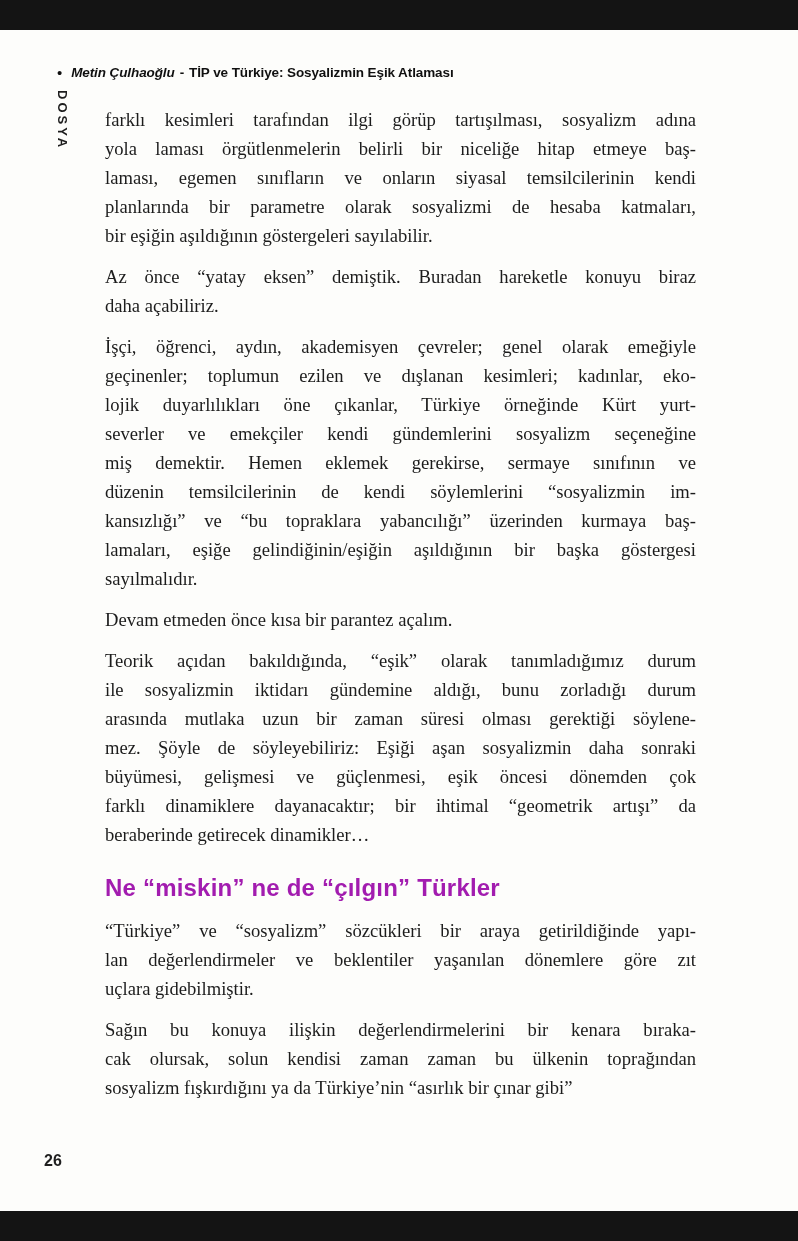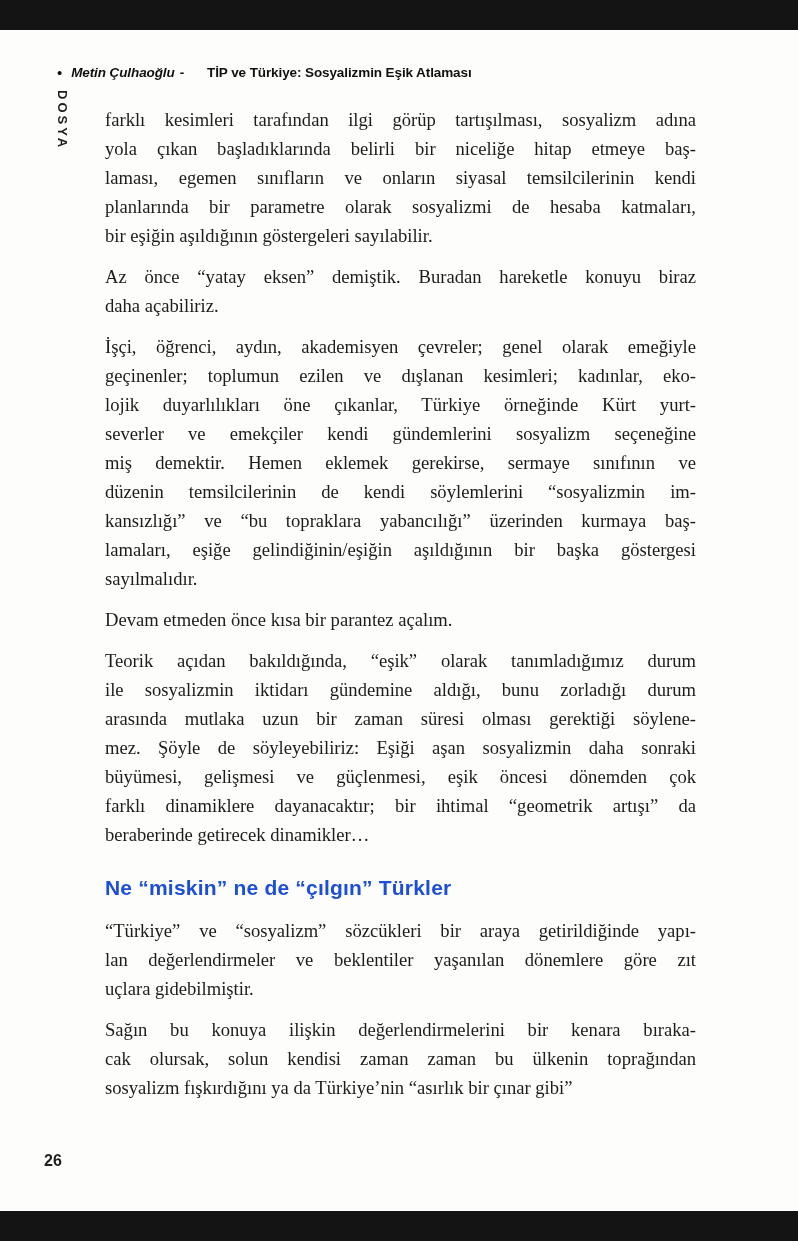--- a/index.html
+++ b/index.html
@@ -14,40 +14,40 @@
 
   .header{
     position:absolute;left:57px;top:63px;
     display:flex;align-items:baseline;
     font-family:"Liberation Sans", sans-serif;
     font-size:13.5px;letter-spacing:-0.1px;color:#101010;white-space:nowrap;
   }
   .header .bullet{font-size:15px;margin-right:9px;position:relative;top:1px;}
   .header .author{font-weight:700;font-style:italic;}
   .header .sep{margin:0 5px;font-weight:700;}
-  .header .title{font-weight:800;margin-left:18px;}
+  .header .title{font-weight:800;}
 
   .dosya{
     position:absolute;left:70px;top:90px;
     transform-origin:0 0;transform:rotate(90deg);
     font-family:"Liberation Sans", sans-serif;
     font-weight:700;font-size:13px;letter-spacing:3px;color:#1d1d1d;
     white-space:nowrap;
   }
 
   .body-text{
     position:absolute;left:105px;top:105px;width:591px;
     font-size:18.6px;line-height:29px;color:#1c1c1c;
   }
   .para{margin:0 0 12px 0;}
   .para .line{text-align:justify;text-align-last:justify;}
   .para .line:last-child{text-align-last:left;}
   .section-heading{
     font-family:"Liberation Sans", sans-serif;
-    font-weight:700;font-size:21px;letter-spacing:0.2px;color:#1d4ed8;
+    font-weight:700;font-size:24px;letter-spacing:0.2px;color:#a21caf;
     margin:24px 0 13px 0;line-height:30px;
   }
 
   .page-number{
     position:absolute;left:44px;top:1152px;
     font-family:"Liberation Sans", sans-serif;
     font-weight:700;font-size:16px;color:#1f1f1f;
   }
 </style>
 </head>
@@ -60,21 +60,21 @@
   <span class="author">Metin Çulhaoğlu</span>
   <span class="sep">-</span>
   <span class="title">TİP ve Türkiye: Sosyalizmin Eşik Atlaması</span>
 </div>
 
 <div class="dosya">DOSYA</div>
 
 <div class="body-text">
     <div class="para">
       <div class="line">farklı kesimleri tarafından ilgi görüp tartışılması, sosyalizm adına</div>
-      <div class="line">yola çıkan başladıklarında belirli bir niceliğe hitap etmeye baş-</div>
+      <div class="line">yola laması örgütlenmelerin belirli bir niceliğe hitap etmeye baş-</div>
       <div class="line">laması, egemen sınıfların ve onların siyasal temsilcilerinin kendi</div>
       <div class="line">planlarında bir parametre olarak sosyalizmi de hesaba katmaları,</div>
       <div class="line">bir eşiğin aşıldığının göstergeleri sayılabilir.</div>
     </div>
     <div class="para">
       <div class="line">Az önce “yatay eksen” demiştik. Buradan hareketle konuyu biraz</div>
       <div class="line">daha açabiliriz.</div>
     </div>
     <div class="para">
       <div class="line">İşçi, öğrenci, aydın, akademisyen çevreler; genel olarak emeğiyle</div>

